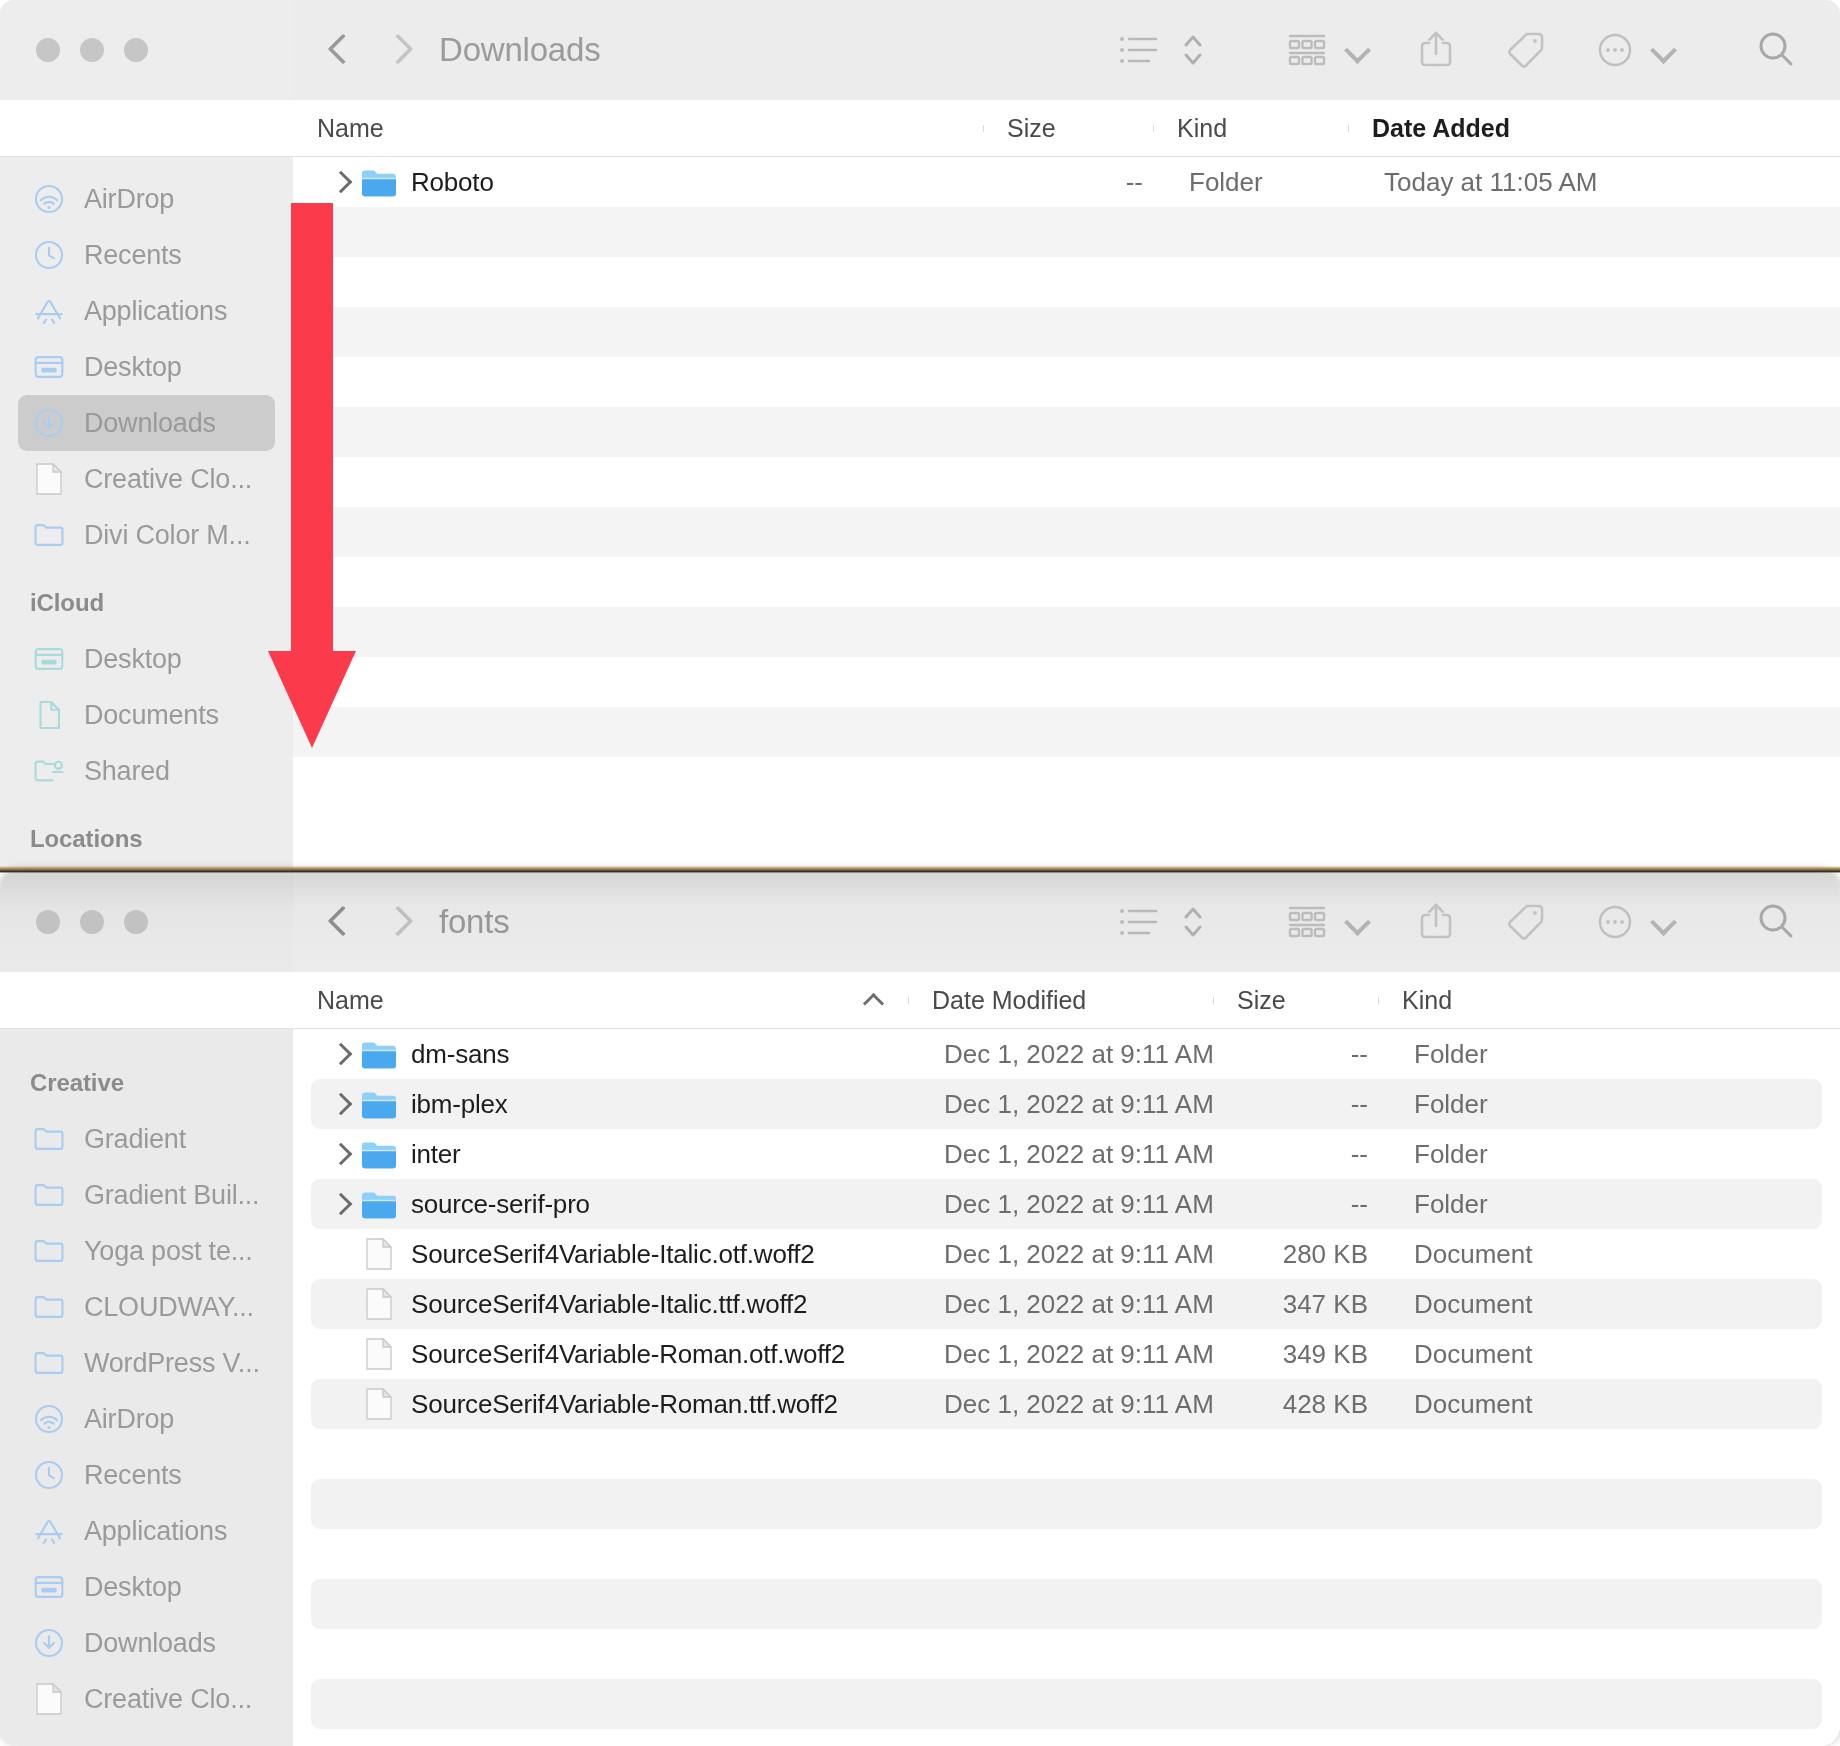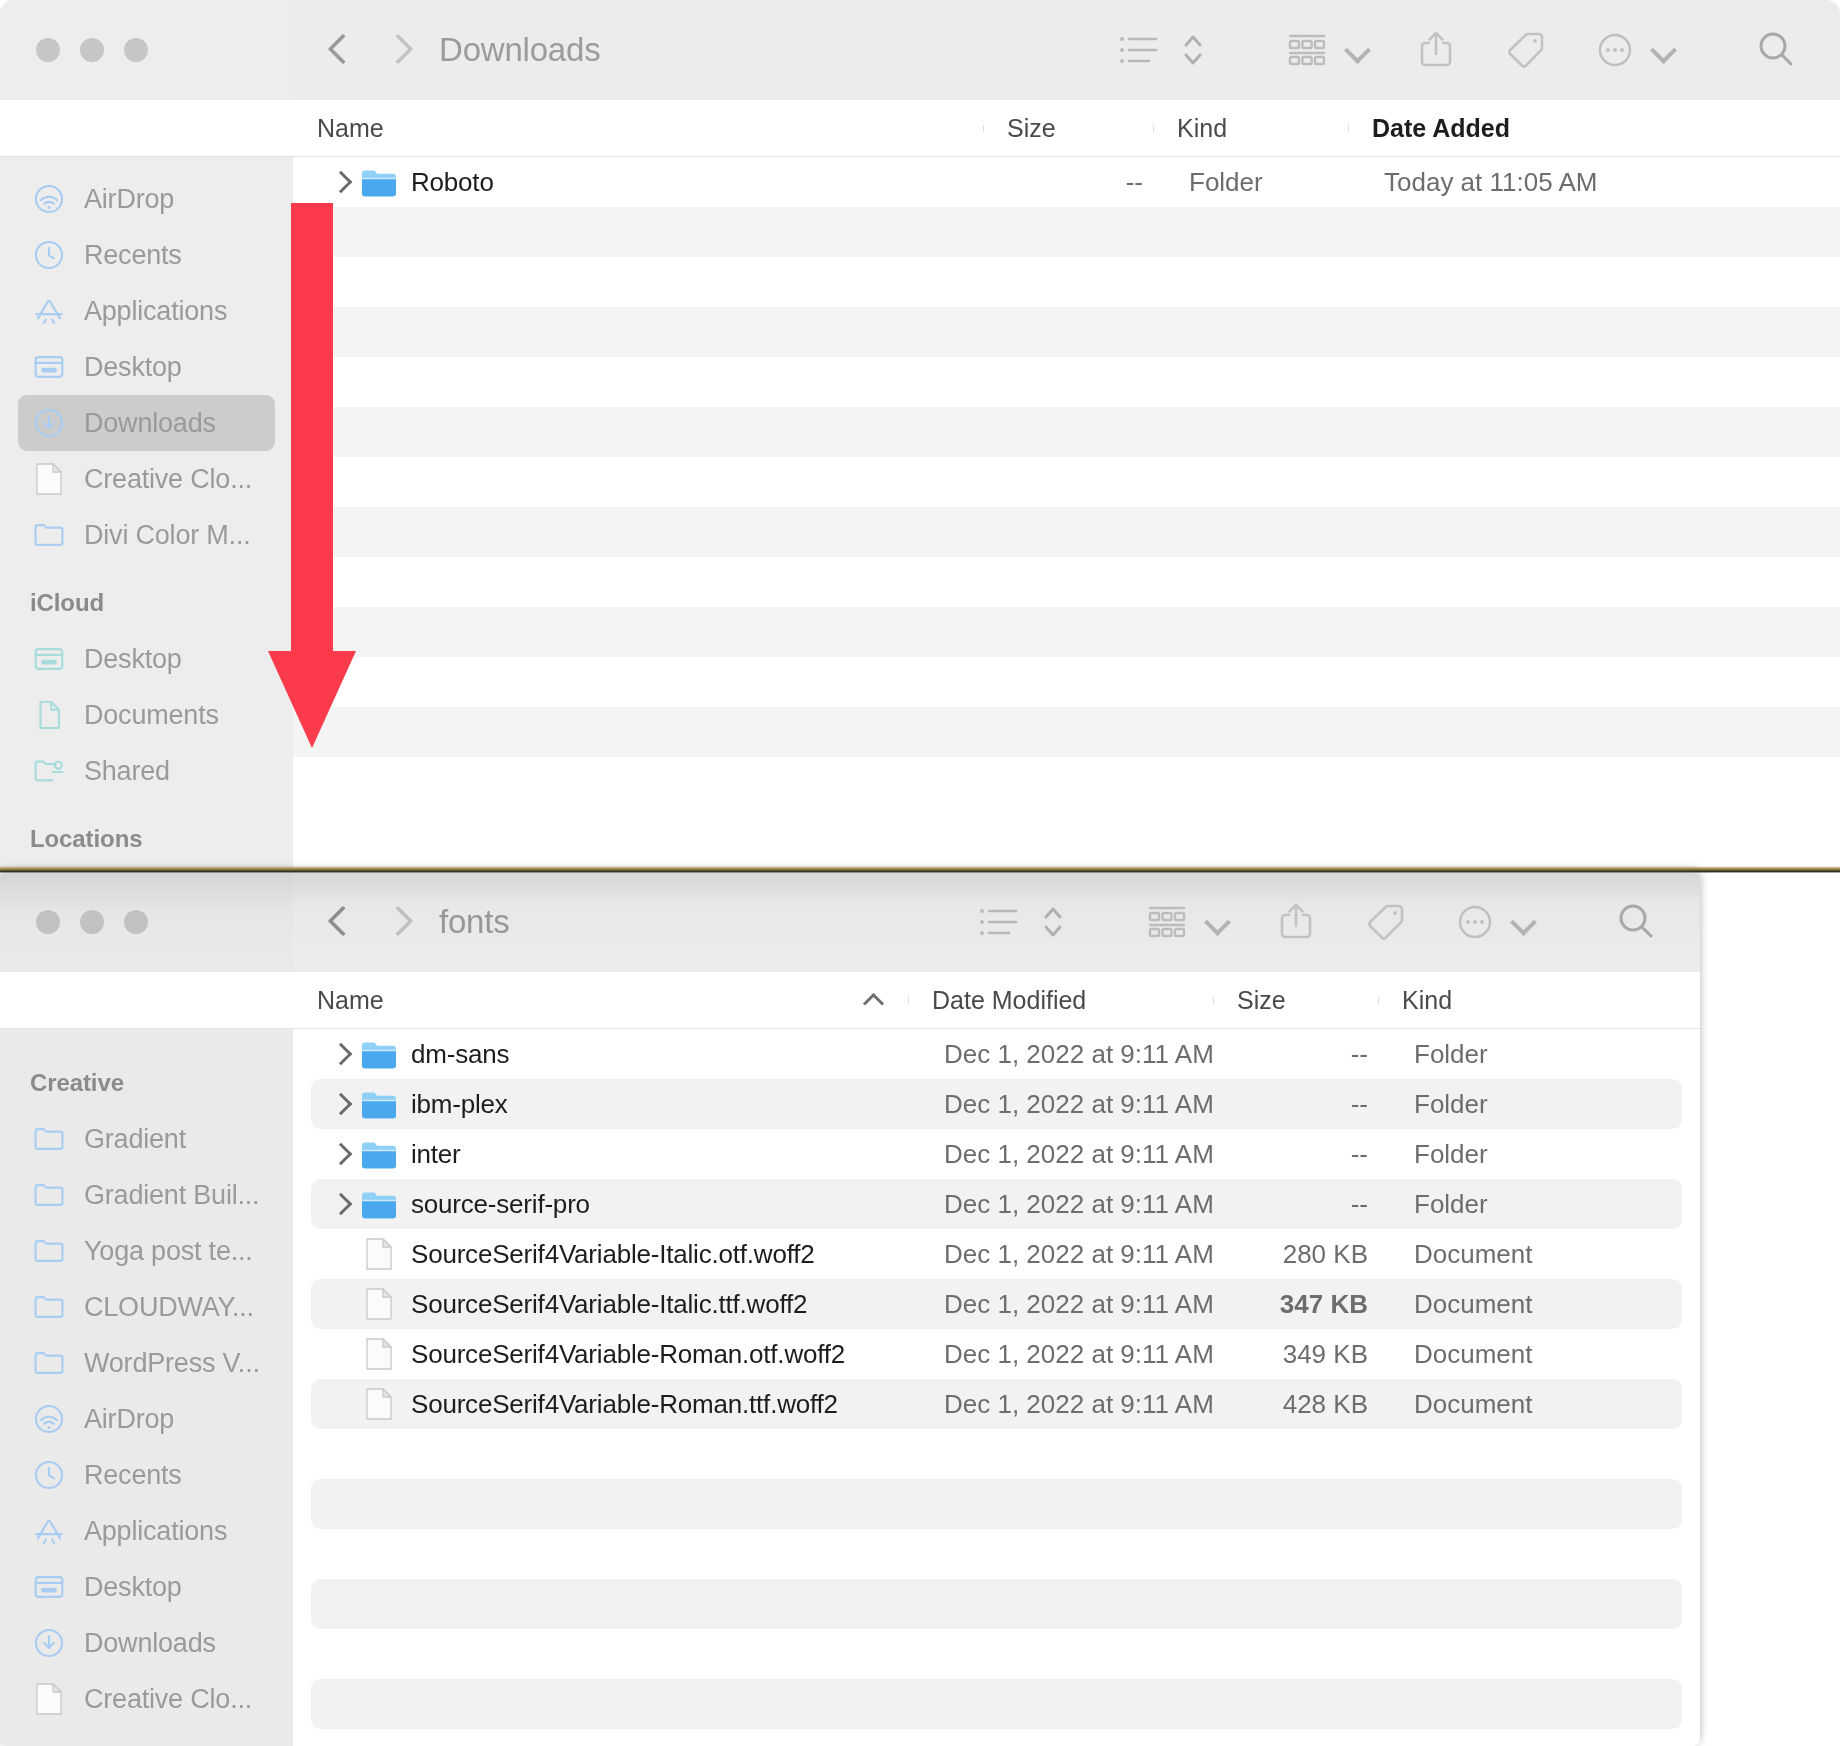--- a/index.html
+++ b/index.html
@@ -23,22 +23,22 @@
     background: #ffffff;
   }
   #window-top {
     left: 0; top: 0;
     width: 1840px; height: 870px;
     border-top-left-radius: 14px;
     border-top-right-radius: 14px;
   }
   #window-bottom {
     left: 0; top: 872px;
-    width: 1700px; height: 874px;
-    border-radius: 8px;
+    width: 1840px; height: 874px;
+    border-radius: 20px;
     box-shadow: 0 -2px 10px rgba(0,0,0,0.30);
     background: #ffffff;
   }
   
   #window-divider {
     position: absolute;
     left: 0; top: 866px;
     width: 1840px; height: 7px;
     background: linear-gradient(to bottom,
         rgba(255,255,255,0) 0%,
@@ -860,21 +860,21 @@
             <span class="disclosure none"></span>
             <span class="row-icon">
               <svg viewBox="0 0 28 34" width="28" height="34">
                 <path d="M2 2h16l8 8v22H2z" fill="#fbfbfb" stroke="#c9c9cb" stroke-width="1.3"></path>
                 <path d="M18 2l8 8h-8z" fill="#e6e6e8" stroke="#c9c9cb" stroke-width="1.3" stroke-linejoin="round"></path>
               </svg>
             </span>
             <span class="row-name">SourceSerif4Variable-Italic.ttf.woff2</span>
           </div>
           <div class="cell muted" style="width: 305px;">Dec 1, 2022 at 9:11 AM</div>
-          <div class="cell muted right" style="width: 165px; font-weight: bold;">347 KB</div>
+          <div class="cell muted right" style="width: 165px;">347 KB</div>
           <div class="cell muted" style="flex: 1 1 0%;">Document</div>
         </div>
         <div class="file-row">
           <div class="cell name" style="width: 615px;">
             <span class="disclosure none"></span>
             <span class="row-icon">
               <svg viewBox="0 0 28 34" width="28" height="34">
                 <path d="M2 2h16l8 8v22H2z" fill="#fbfbfb" stroke="#c9c9cb" stroke-width="1.3"></path>
                 <path d="M18 2l8 8h-8z" fill="#e6e6e8" stroke="#c9c9cb" stroke-width="1.3" stroke-linejoin="round"></path>
               </svg>

